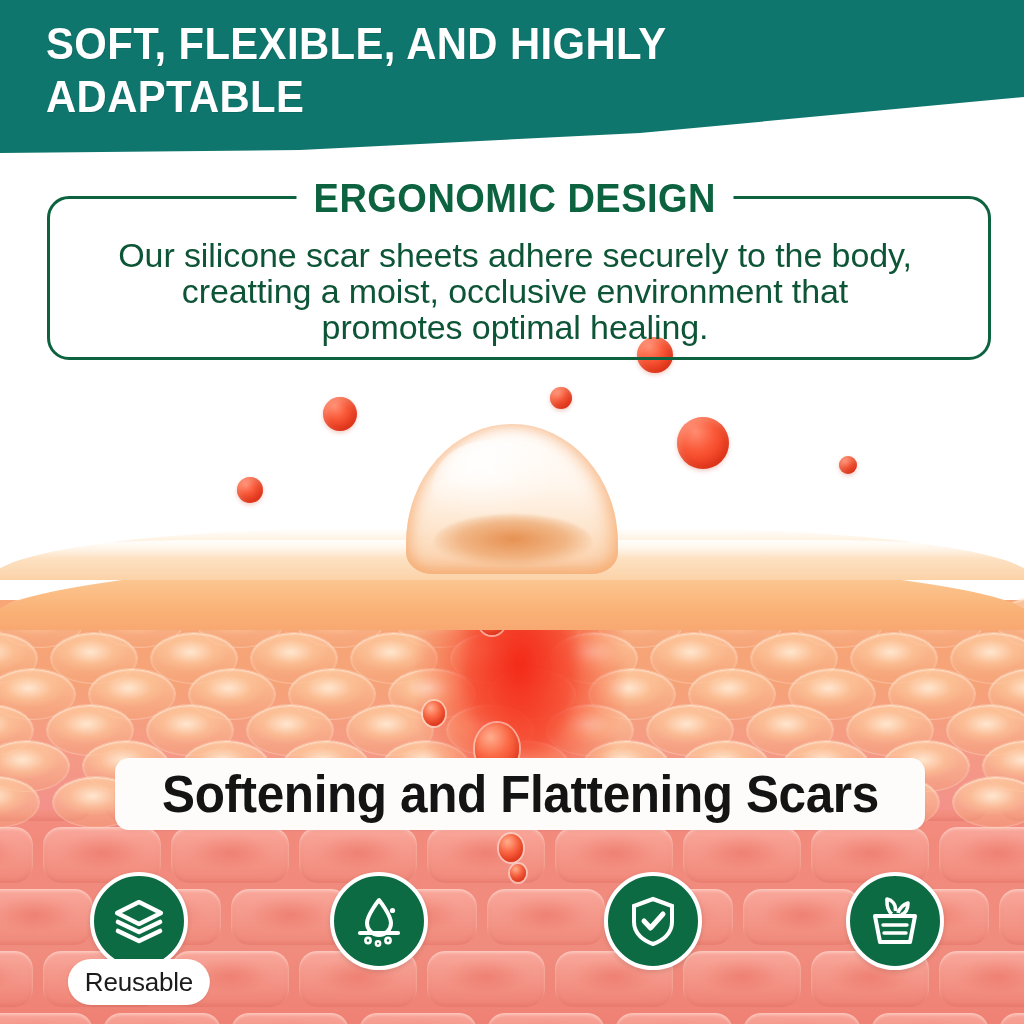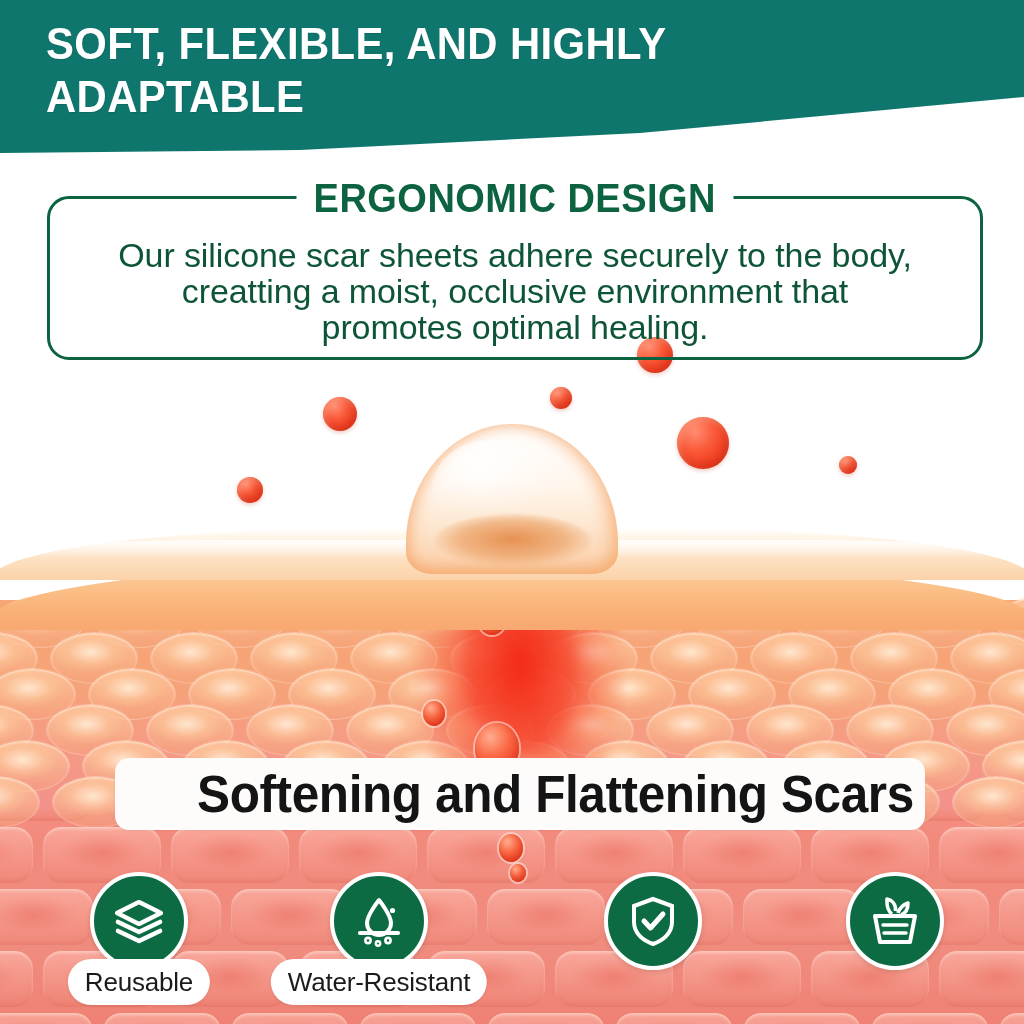--- a/index.html
+++ b/index.html
@@ -214,20 +214,21 @@
   .ergo-card {
     position: absolute;
     left: 47px;
     top: 196px;
     width: 930px;
     height: 158px;
     border: 3px solid #0d6340;
     border-radius: 22px;
     background: transparent;
     z-index: 6;
+    padding-left: 8px;
   }
   .ergo-title-wrap {
     position: absolute;
     left: 0;
     top: -29px;
     width: 930px;
     text-align: center;
     pointer-events: none;
   }
   .ergo-title {
@@ -259,21 +260,21 @@
   .banner {
     position: absolute;
     left: 115px;
     top: 758px;
     width: 810px;
     height: 72px;
     background: #fdfcfa;
     border-radius: 14px;
     display: flex;
     align-items: center;
-    justify-content: flex-end;
+    justify-content: center;
     z-index: 8;
     box-shadow: 0 1px 3px rgba(0,0,0,.05);
   }
   .banner-text {
     color: #141414;
     font-family: "Liberation Sans Narrow", "Liberation Sans", sans-serif;
     font-weight: bold;
     font-size: 51px;
     line-height: 1;
     letter-spacing: -0.4px;
@@ -537,23 +538,20 @@
       <div class="feature-circle">
         <svg width="56" height="56" viewBox="0 0 56 56" aria-hidden="true">
           <path d="M28 7 C28 7 16 22 16 30 A12 12 0 0 0 40 30 C40 22 28 7 28 7 Z" fill="none" stroke="#ffffff" stroke-width="4" stroke-linejoin="round"></path>
           <circle cx="41.5" cy="17.5" r="2.6" fill="#ffffff"></circle>
           <line x1="9" y1="40" x2="47" y2="40" stroke="#ffffff" stroke-width="4.2" stroke-linecap="round"></line>
           <circle cx="17" cy="47.5" r="2.6" fill="none" stroke="#ffffff" stroke-width="2.6"></circle>
           <circle cx="27" cy="50.5" r="2.2" fill="none" stroke="#ffffff" stroke-width="2.4"></circle>
           <circle cx="37" cy="47.5" r="2.6" fill="none" stroke="#ffffff" stroke-width="2.6"></circle>
         </svg>
       </div>
-      <div class="feature-pill">
-        <span class="feature-label">Water-Resistant</span>
-      </div>
     </div>
 
     <div class="feature" style="left:522px">
       <div class="feature-circle">
         <svg width="56" height="56" viewBox="0 0 56 56" aria-hidden="true">
           <path d="M28 6 L47 13 V29 C47 41 37 48 28 51 C19 48 9 41 9 29 V13 Z" fill="none" stroke="#ffffff" stroke-width="4"></path>
           <path d="M19 28 L25.5 35 L38 21" fill="none" stroke="#ffffff" stroke-width="5" stroke-linecap="round" stroke-linejoin="round"></path>
         </svg>
       </div>
     </div>

